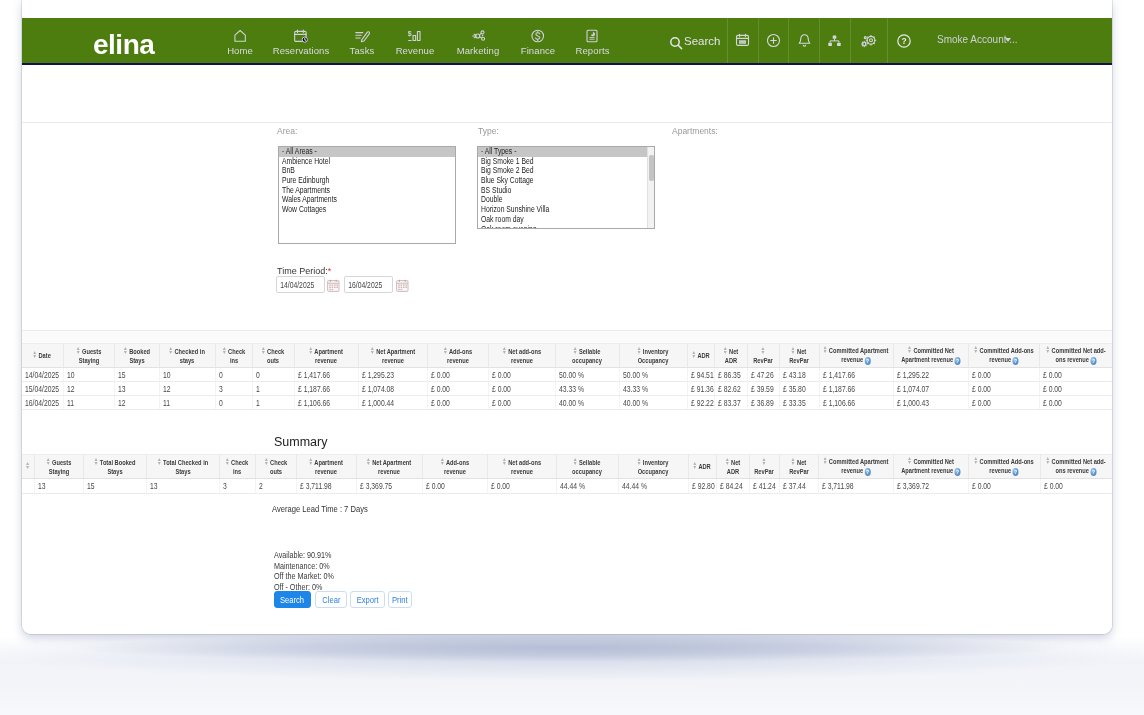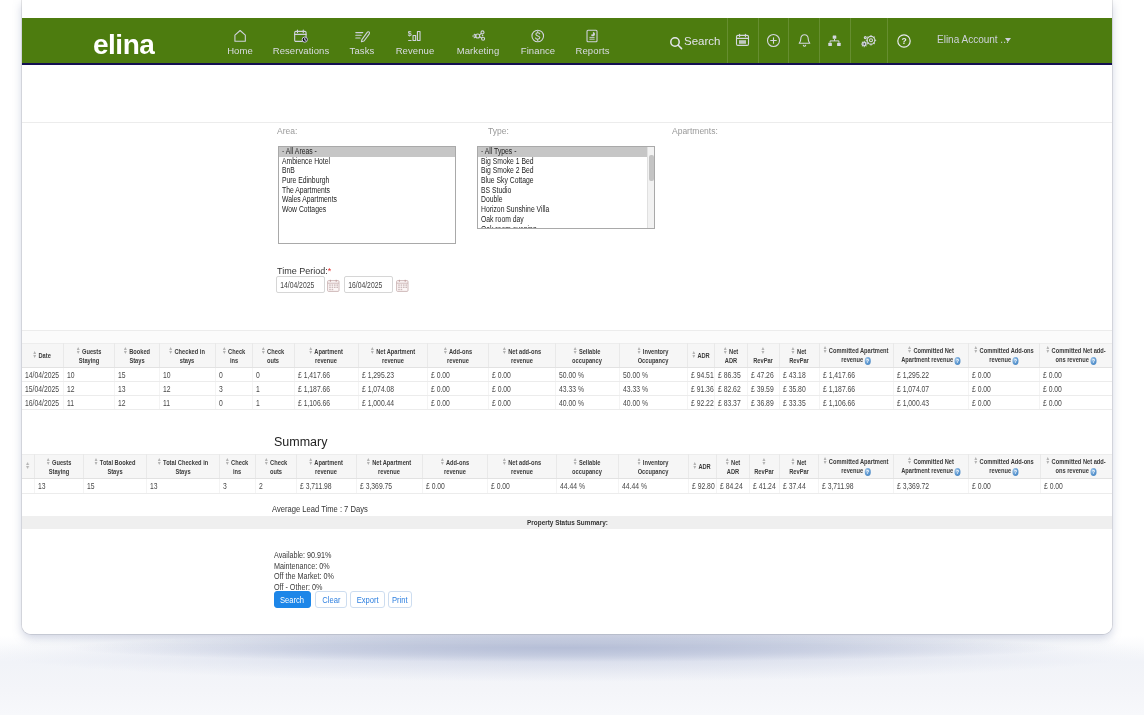--- a/index.html
+++ b/index.html
@@ -171,27 +171,27 @@
             <circle cx="5.2" cy="11" r="1.9" fill="#cfd2dc" stroke="none"></circle>
             <circle cx="5.2" cy="11" r="0.8" fill="#0a0a16" stroke="none"></circle>
             <path d="M5.2 8.3v1M5.2 12.7v1M7.9 11h-1M3.5 11h-1M7.1 9.1l-.7.7M4 12.2l-.7.7M7.1 12.9l-.7-.7M4 9.8l-.7-.7"></path>
             <circle cx="6.3" cy="4.6" r="1"></circle>
           </g>
         </svg></div>
       <div class="ric" style="left:874px;top:14.5px"><svg width="16" height="16" viewBox="0 0 16 16">
           <circle cx="8" cy="8" r="6.2" stroke="#e8eaf0" stroke-width="1.2" fill="none"></circle>
           <text x="8" y="11" text-anchor="middle" font-family="Liberation Sans" font-size="8.5" font-weight="bold" fill="#e8eaf0">?</text>
         </svg></div>
-    <div id="acct">Elina Account ...</div>
+    <div id="acct">Smoke Account ...</div>
       <div id="caret"></div>
   </div>
   <div id="content">
     <div class="hline" style="top:12px"></div>
     <div class="flabel" style="left:255px">Area:</div>
-    <div class="flabel" style="left:466px">Type:</div>
+    <div class="flabel" style="left:456px">Type:</div>
     <div class="flabel" style="left:650px">Apartments:</div>
     <div class="lbox" style="left:255.5px;width:178px;height:98px">
         <div class="li sel"><span class="cx">- All Areas -</span></div>
         <div class="li"><span class="cx">Ambience Hotel</span></div>
         <div class="li"><span class="cx">BnB</span></div>
         <div class="li"><span class="cx">Pure Edinburgh</span></div>
         <div class="li"><span class="cx">The Apartments</span></div>
         <div class="li"><span class="cx">Wales Apartments</span></div>
         <div class="li"><span class="cx">Wow Cottages</span></div>
       </div>
@@ -515,21 +515,20 @@
             <td><span class="cx">£ 41.24</span></td>
             <td><span class="cx">£ 37.44</span></td>
             <td><span class="cx">£ 3,711.98</span></td>
             <td><span class="cx">£ 3,369.72</span></td>
             <td><span class="cx">£ 0.00</span></td>
             <td><span class="cx">£ 0.00</span></td>
           </tr>
         </tbody>
       </table>
     <div id="avg"><span class="cx">Average Lead Time : 7 Days</span></div>
-    <div id="psbar"><span class="cxc">Property Status Summary:</span></div>
     <div class="stat" style="top:440px"><span class="cx">Available: 90.91%</span></div>
     <div class="stat" style="top:450.5px"><span class="cx">Maintenance: 0%</span></div>
     <div class="stat" style="top:461px"><span class="cx">Off the Market: 0%</span></div>
     <div class="stat" style="top:471.5px"><span class="cx">Off - Other: 0%</span></div>
     <div class="btn btnb" style="left:252px;width:37px"><span class="cxc">Search</span></div>
     <div class="btn btnw" style="left:293px;width:32px"><span class="cxc">Clear</span></div>
     <div class="btn btnw" style="left:328px;width:35px"><span class="cxc">Export</span></div>
     <div class="btn btnw" style="left:366px;width:24px"><span class="cxc">Print</span></div>
   </div>
 </div>

